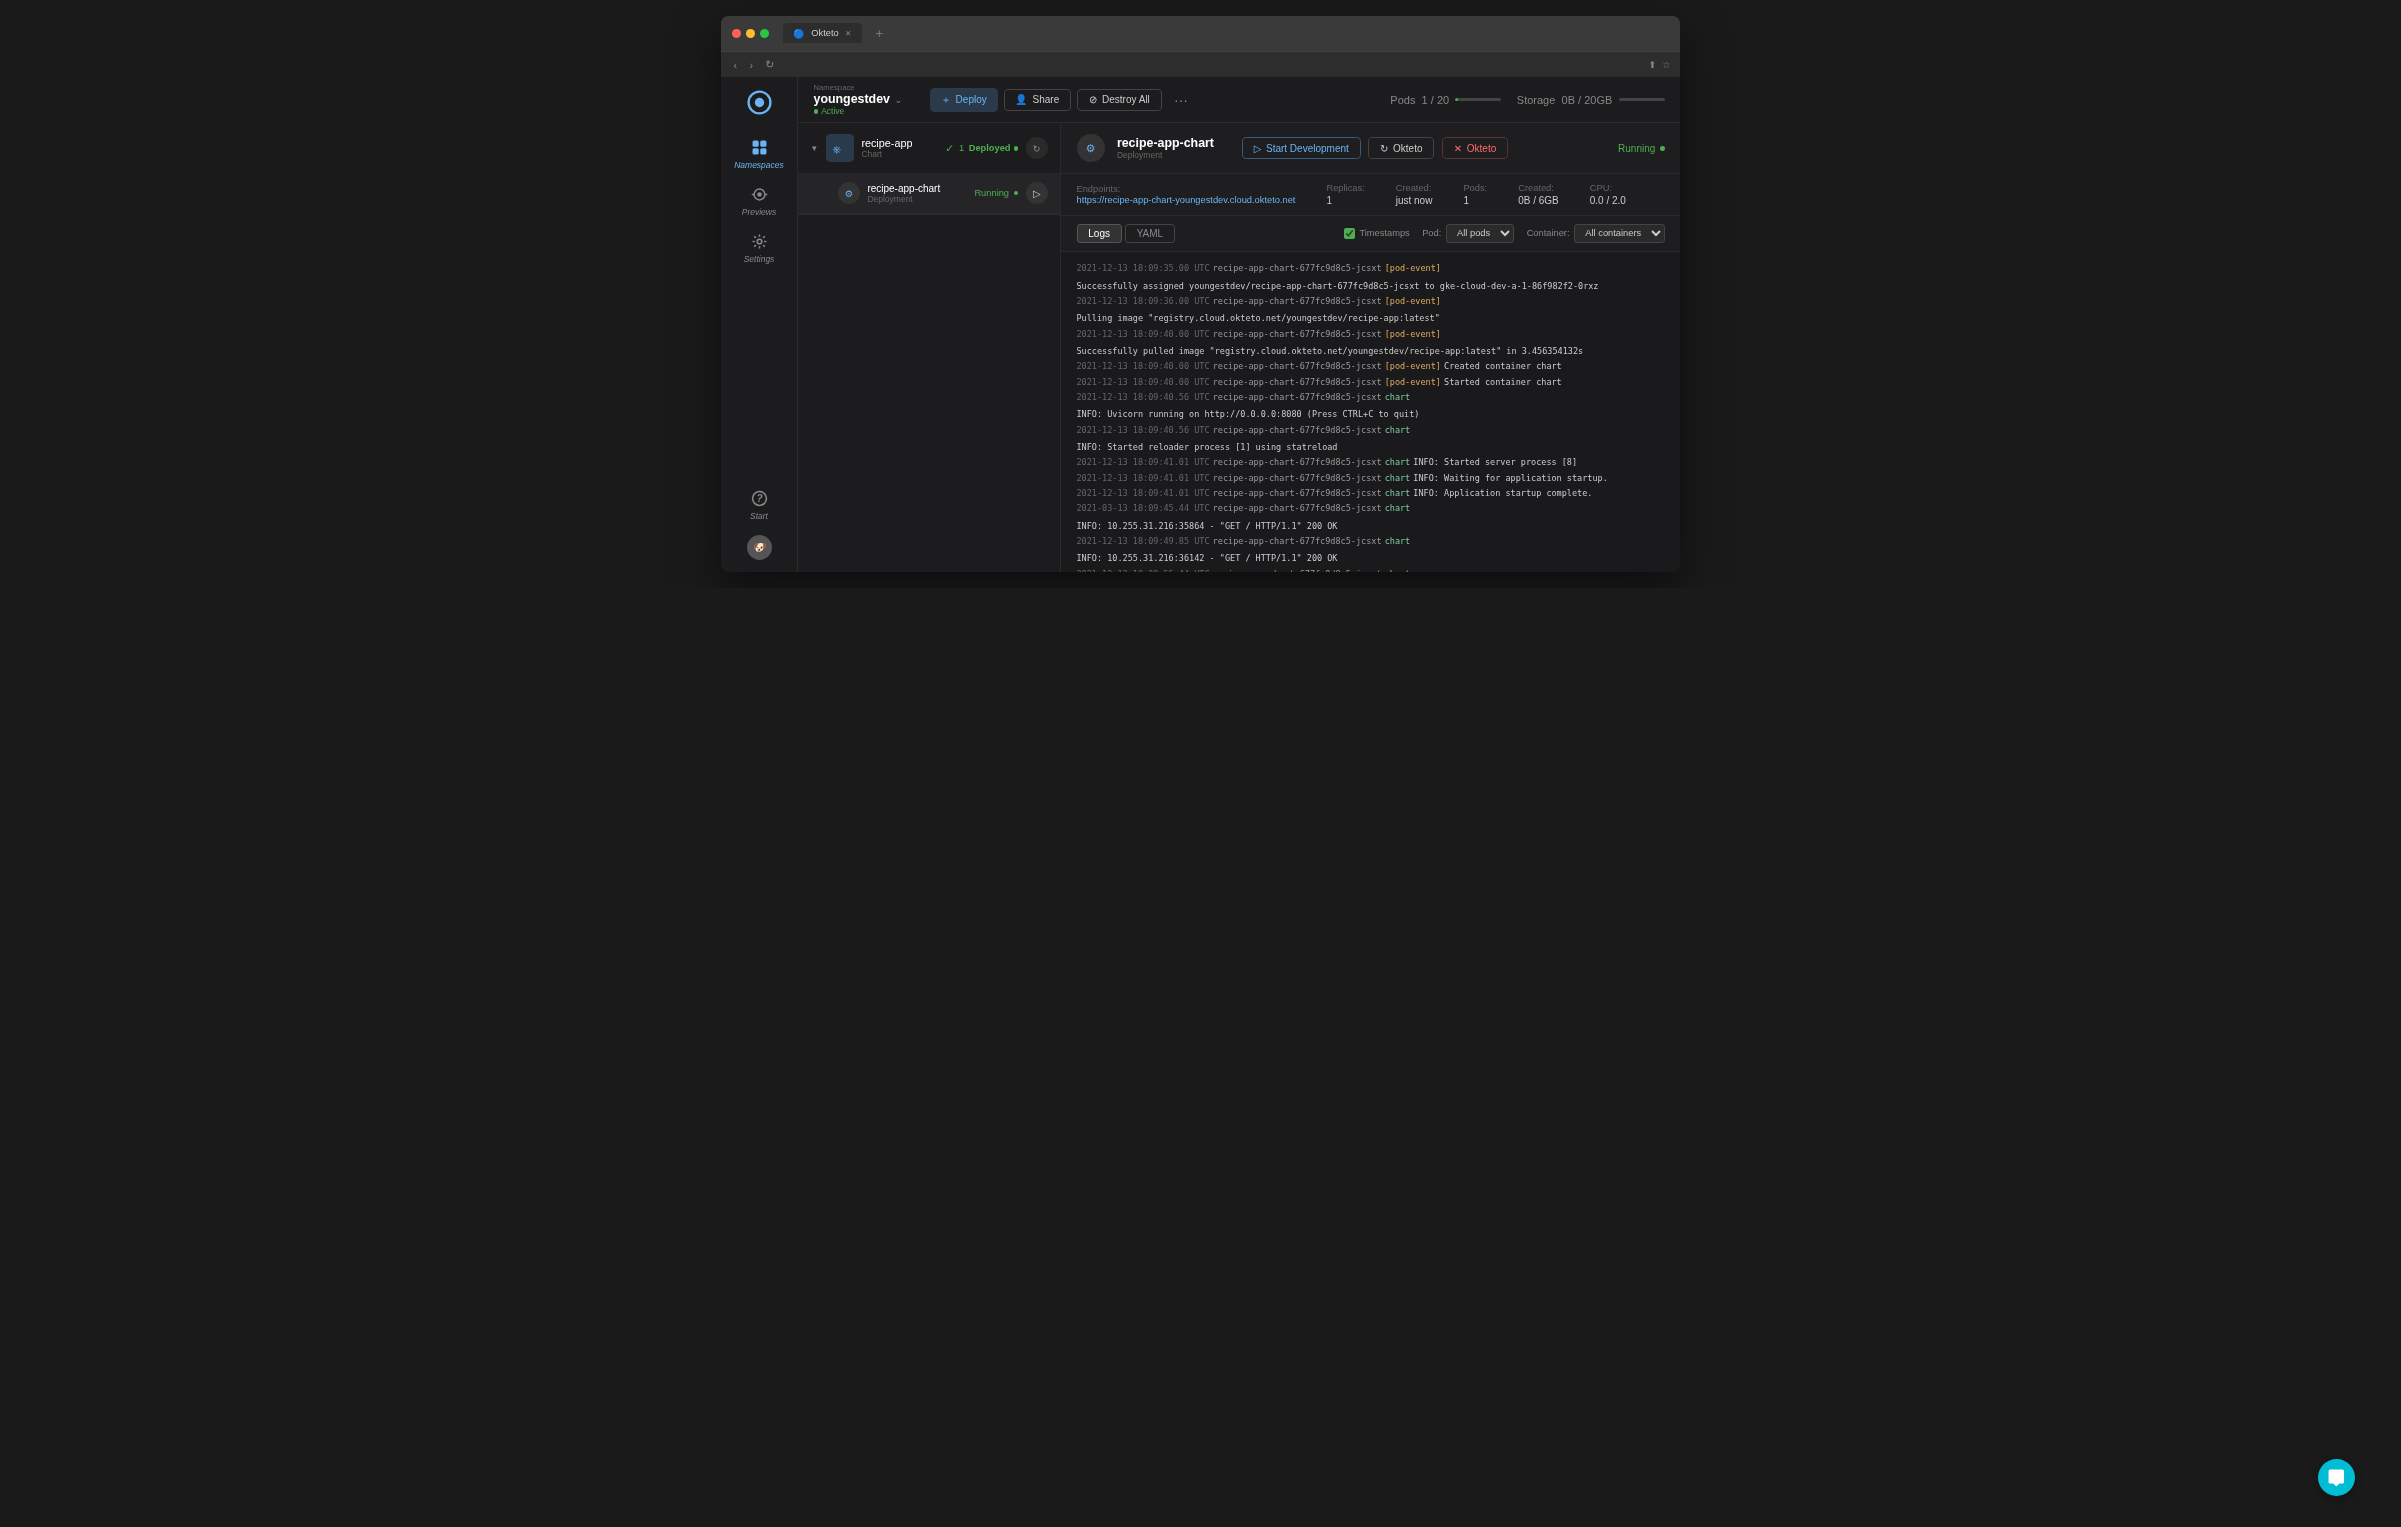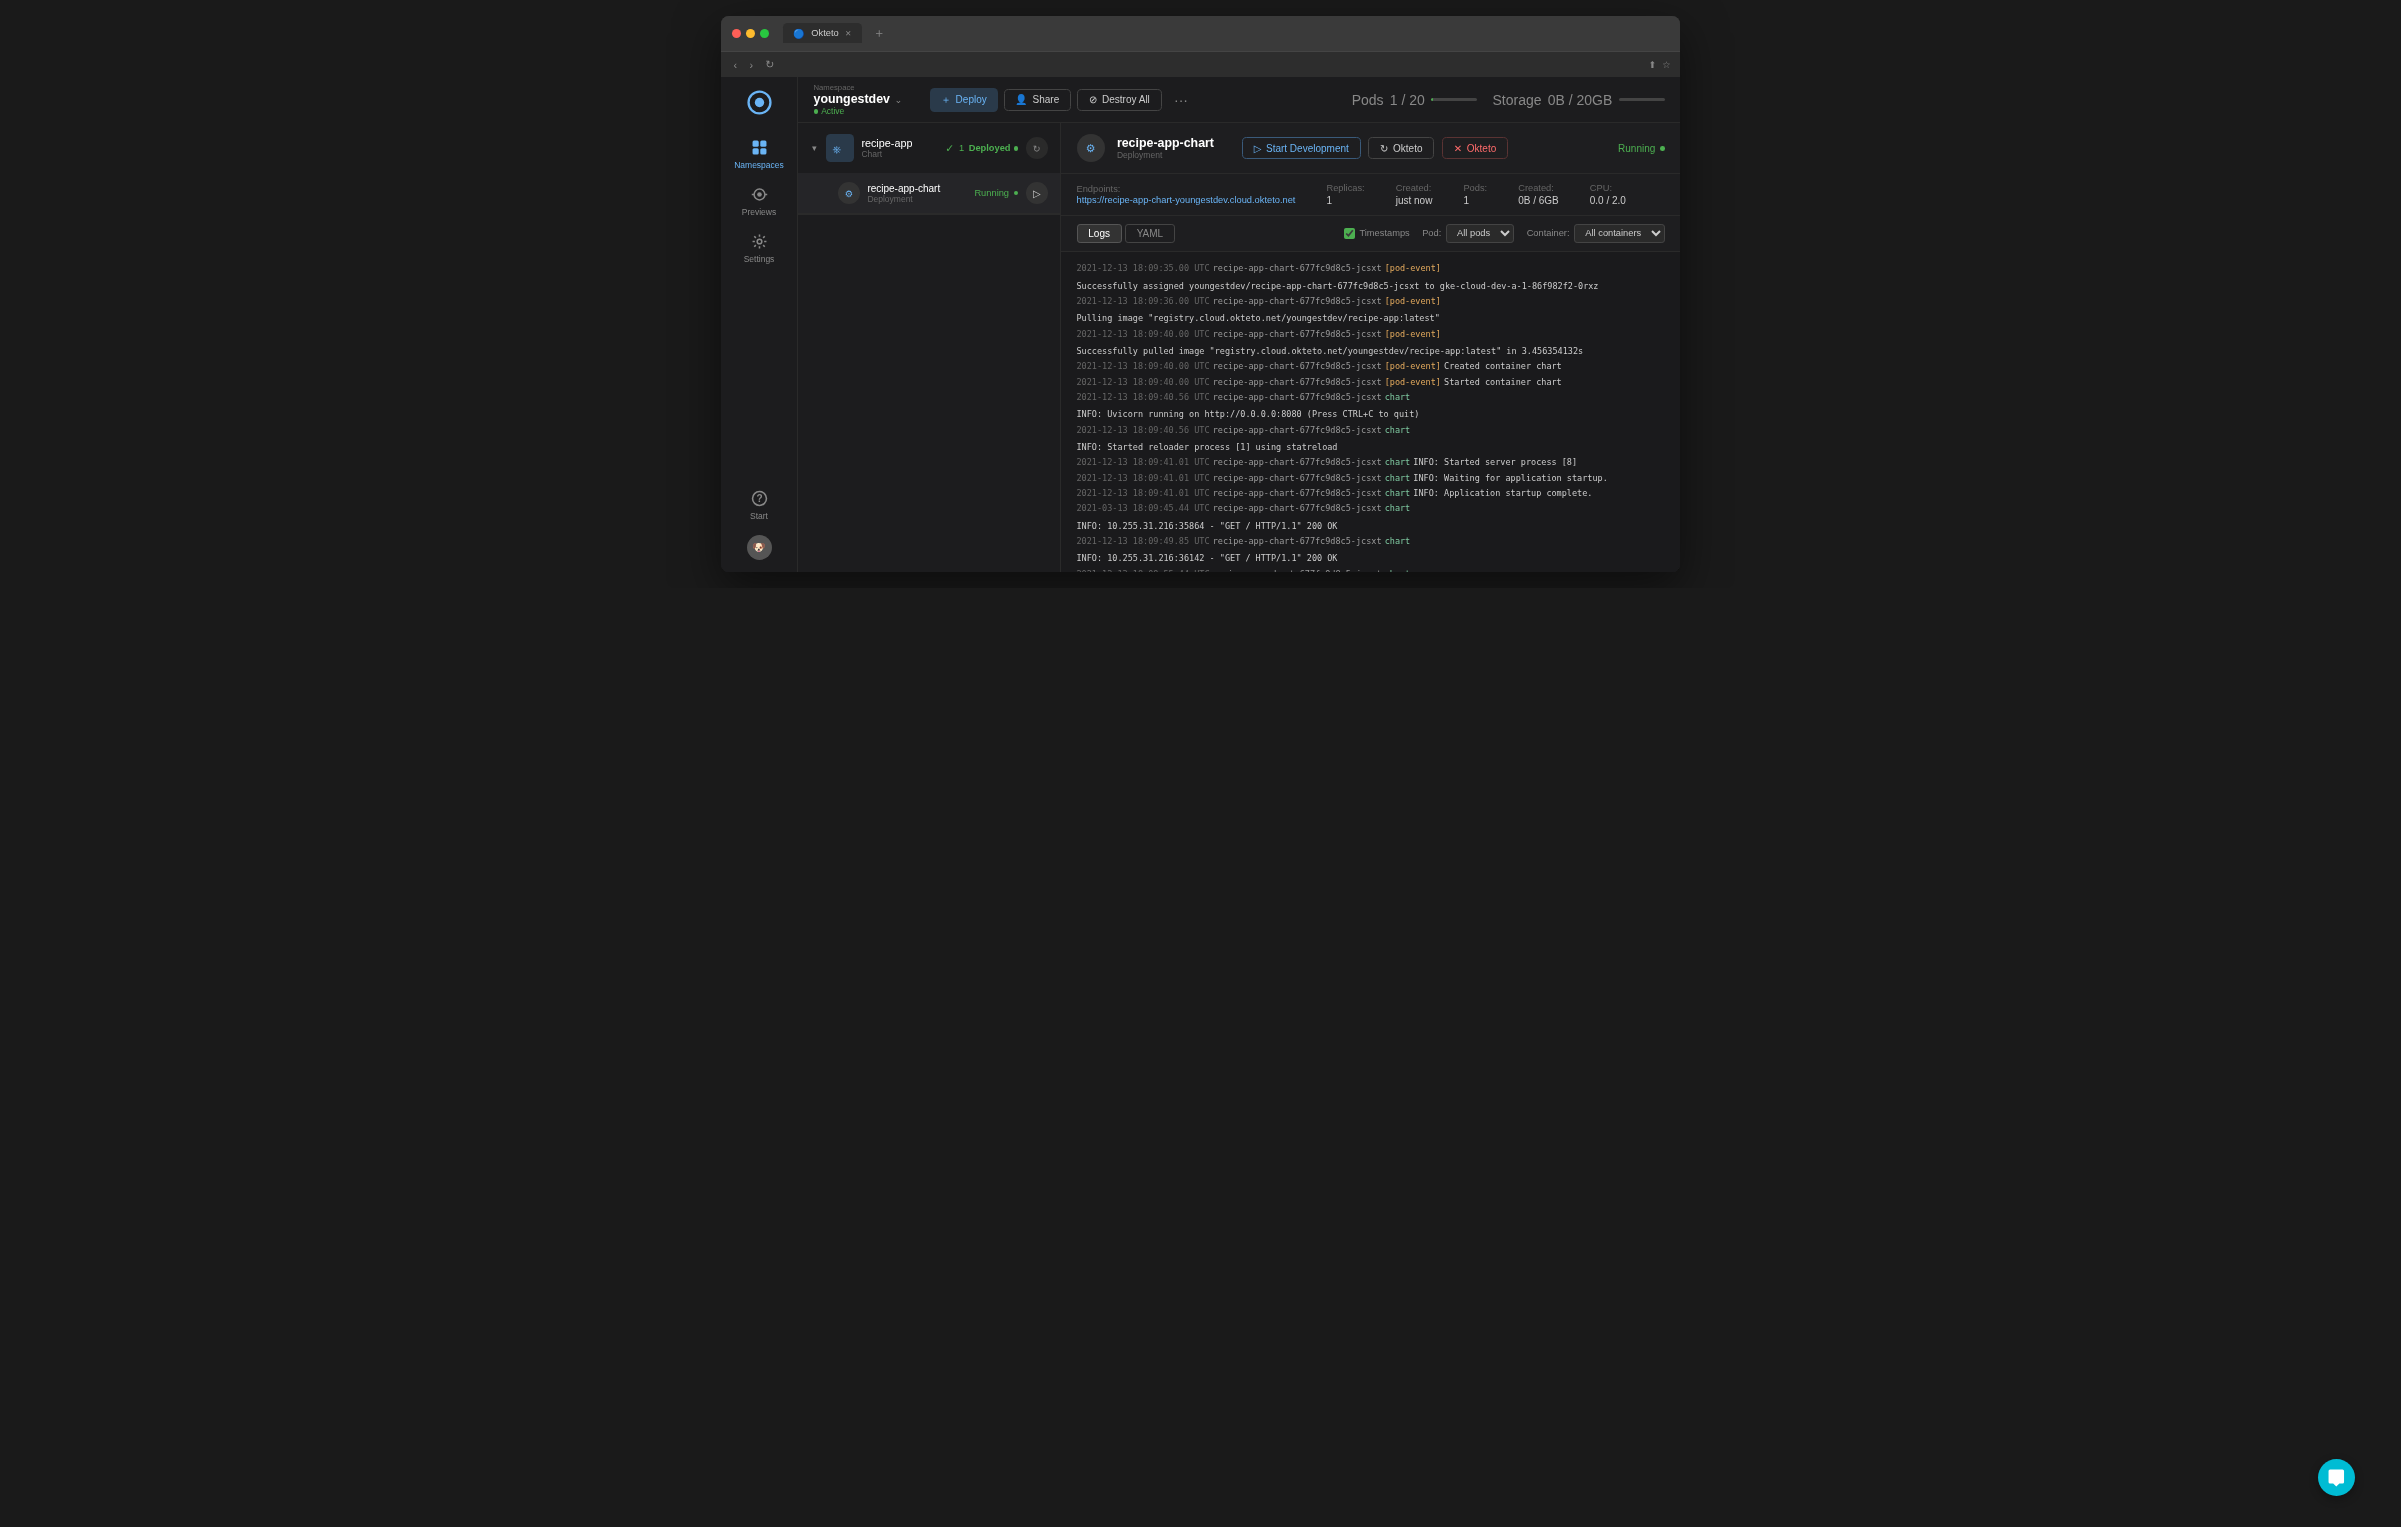--- a/index.html
+++ b/index.html
@@ -18,21 +18,21 @@
     .browser-add-tab { color: #888; font-size: 12.4px; margin-left: 3.1px; cursor: pointer; }
     .browser-addressbar { background: #2d2d2d; padding: 6.2px 9.3px; display: flex; align-items: center; gap: 6.2px; border-top: 0.8px solid #444; }
     .browser-nav { color: #888; font-size: 10.8px; cursor: pointer; padding: 0 3.1px; }
     .browser-url { background: #1e1e1e; border: none; border-radius: 4.6px; padding: 3.9px 9.3px; color: #aaa; font-size: 9.3px; flex: 1; outline: none; }
     .browser-actions { display: flex; gap: 6.2px; color: #888; font-size: 9.3px; margin-left: auto; }
 
     
     .app { display: flex; height: 495px; background: #1c1c1e; }
 
     
-    .sidebar { width: 77px; background: #1c1c1e; display: flex; flex-direction: column; align-items: center; padding: 12.4px 0; border-right: 0.8px solid #2a2a2a; }
+    .sidebar { width: 77px; background: #1c1c1e; display: flex; flex-direction: column; align-items: center; padding: 12.4px 0; border-right: 0.8px solid #2a2a2a; font-style: italic; }
     .sidebar-logo { width: 25px; height: 25px; margin-bottom: 15.5px; }
     .sidebar-item { display: flex; flex-direction: column; align-items: center; gap: 3.1px; padding: 7.7px 6.2px; cursor: pointer; border-radius: 6.2px; width: 62px; color: #888; font-size: 8.5px; }
     .sidebar-item.active { color: #fff; }
     .sidebar-icon { width: 18.6px; height: 18.6px; display: flex; align-items: center; justify-content: center; }
     .sidebar-bottom { margin-top: auto; display: flex; flex-direction: column; align-items: center; gap: 6.2px; }
     .sidebar-avatar { width: 25px; height: 25px; border-radius: 50%; background: #555; display: flex; align-items: center; justify-content: center; font-size: 10.8px; }
 
     
     .main { flex: 1; display: flex; flex-direction: column; overflow: hidden; }
 
@@ -43,21 +43,21 @@
     .namespace-name { color: #fff; font-size: 12.4px; font-weight: 600; }
     .namespace-chevron { color: #888; font-size: 9.3px; }
     .namespace-active { display: flex; align-items: center; gap: 3.1px; font-size: 8.5px; color: #4caf50; }
     .namespace-dot { width: 4.6px; height: 4.6px; border-radius: 50%; background: #4caf50; }
     .topbar-actions { display: flex; align-items: center; gap: 6.2px; margin-left: 15.5px; }
     .topbar-btn { display: flex; align-items: center; gap: 4.6px; padding: 4.6px 10.8px; border-radius: 4.6px; cursor: pointer; font-size: 10px; border: none; background: transparent; }
     .btn-deploy { background: #2a3a4a; color: #6ab4f5; }
     .btn-share { color: #ccc; border: 0.8px solid #444; }
     .btn-destroy { color: #ccc; border: 0.8px solid #444; }
     .btn-more { color: #888; font-size: 14px; padding: 3.1px 6.2px; }
-    .topbar-right { margin-left: auto; display: flex; align-items: center; gap: 15.5px; font-size: 14px; color: #888; }
+    .topbar-right { margin-left: auto; display: flex; align-items: center; gap: 15.5px; font-size: 11px; color: #888; }
     .resource-item { display: flex; align-items: center; gap: 6.2px; }
     .resource-bar { width: 46px; height: 3.1px; background: #444; border-radius: 1.5px; overflow: hidden; }
     .resource-fill { height: 100%; background: #4caf50; border-radius: 1.5px; }
 
     
     .content { display: flex; flex: 1; overflow: hidden; }
 
     
     .left-panel { width: 263px; background: #1c1c1e; border-right: 0.8px solid #2a2a2a; overflow-y: auto; }
     .app-item { border-bottom: 0.8px solid #2a2a2a; }

